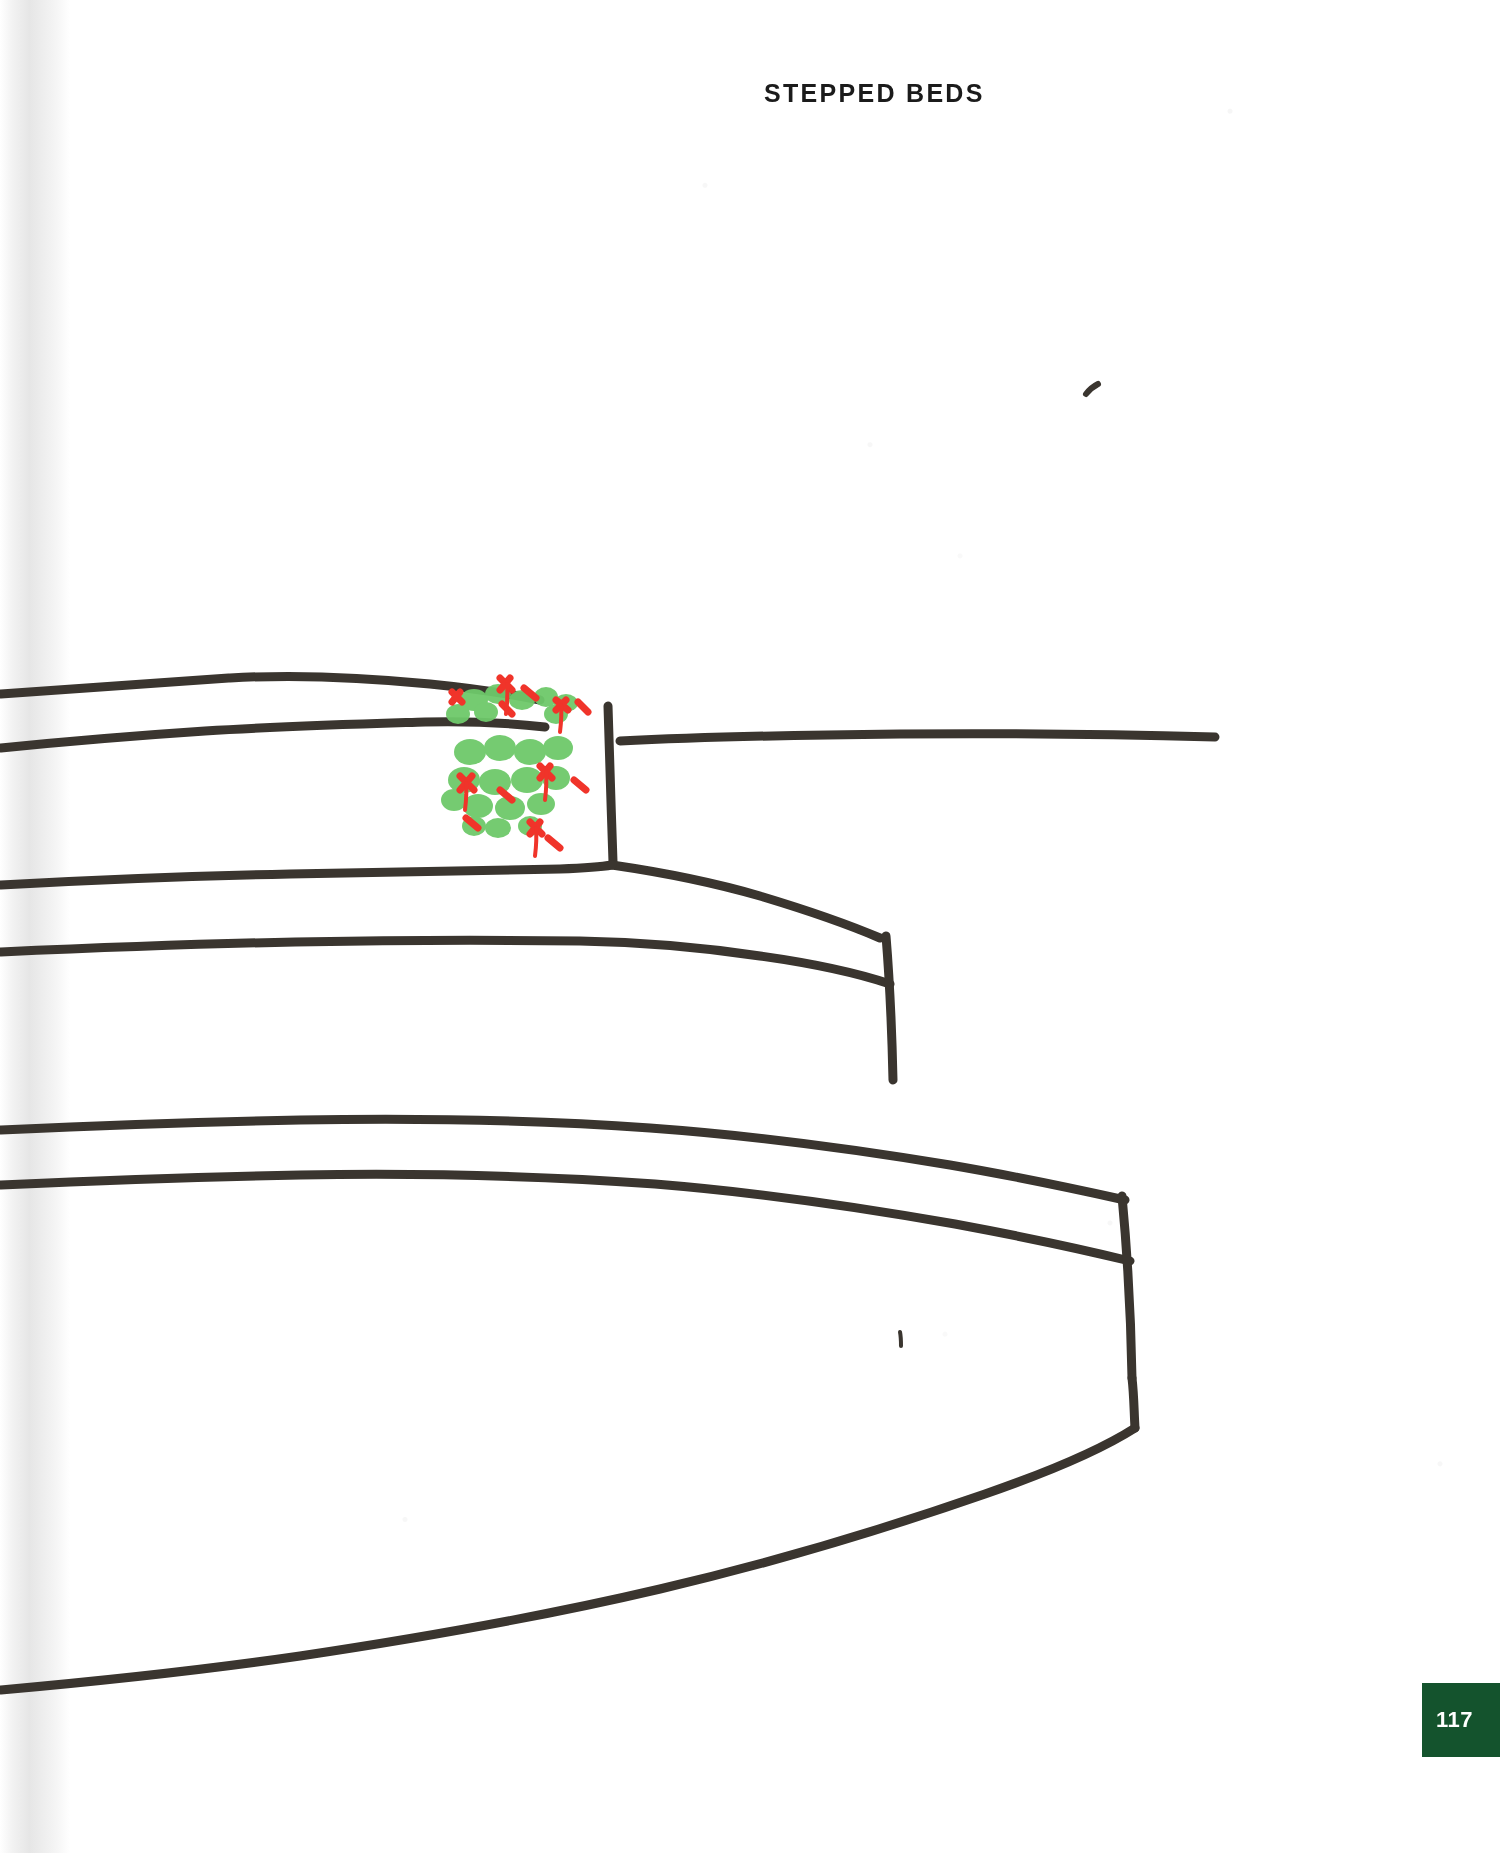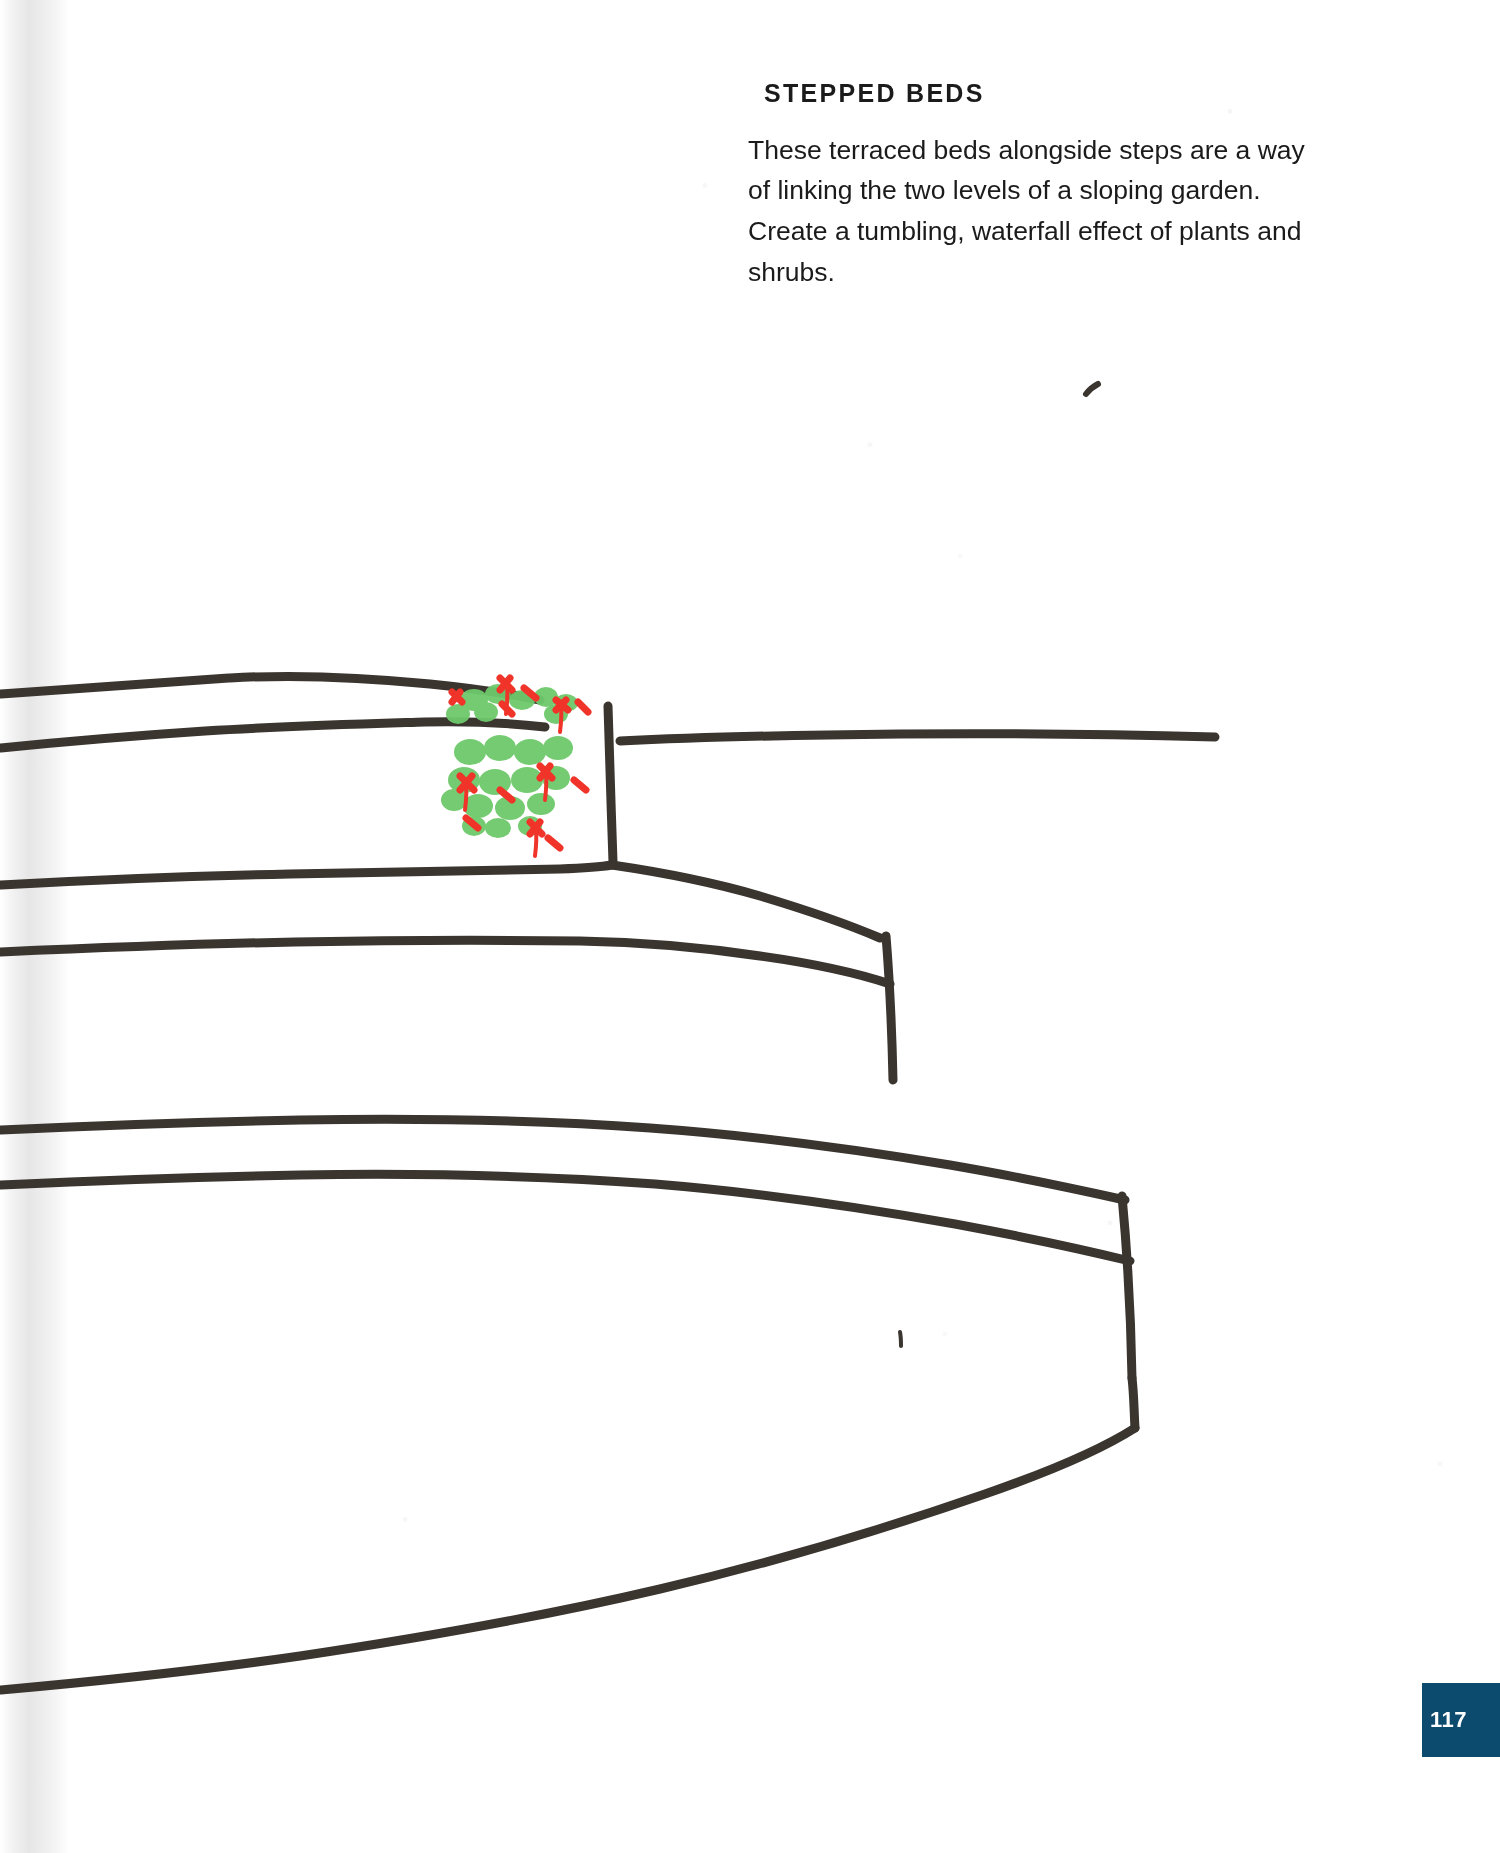--- a/index.html
+++ b/index.html
@@ -81,26 +81,26 @@
     height: 1853px;
   }
 
   
   #page-number-tab {
     position: absolute;
     right: 0;
     bottom: 96px;
     width: 78px;
     height: 74px;
-    background: #0c4a6e;
+    background: #14532d;
     display: flex;
     align-items: center;
     justify-content: flex-start;
     box-sizing: border-box;
-    padding-left: 8px;
+    padding-left: 14px;
   }
   #page-number-text {
     color: #ffffff;
     font-size: 22px;
     font-weight: bold;
     letter-spacing: 0.5px;
   }
 </style>
 </head>
 <body>
@@ -198,20 +198,19 @@
       <path d="M466,783 C467,794 466,802 465,810"></path>
       <path d="M546,772 C547,784 546,792 545,800"></path>
       <path d="M536,828 C537,840 536,848 535,856"></path>
     </g>
   </svg>
 
   <div id="paper-texture"></div>
 
   <div id="caption-block">
     <h2 id="caption-heading">STEPPED BEDS</h2>
-    <p id="caption-body">These terraced beds alongside steps are a way of linking the two levels of a sloping garden. Create a tumbling, waterfall effect of plants and shrubs.</p>
   </div>
 
   <div id="page-number-tab">
     <span id="page-number-text">117</span>
   </div>
 
 </div>
 
 </body></html>

